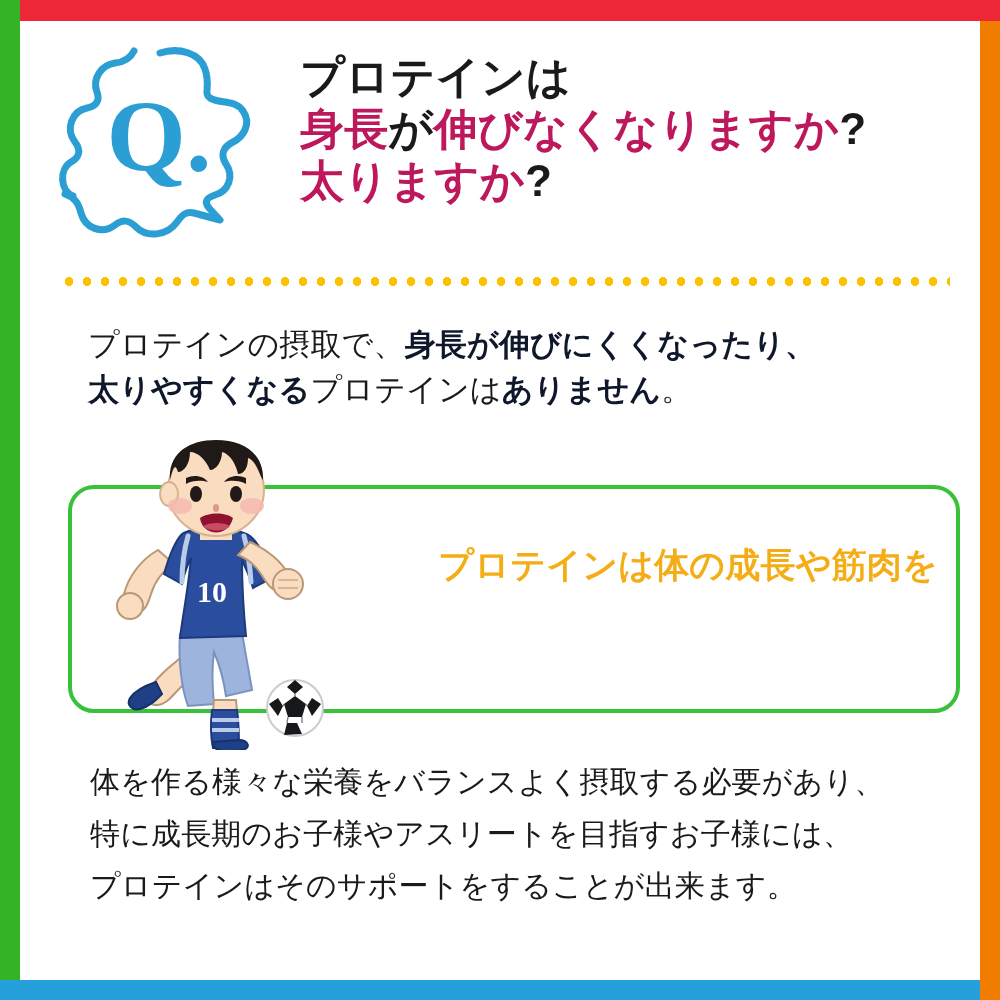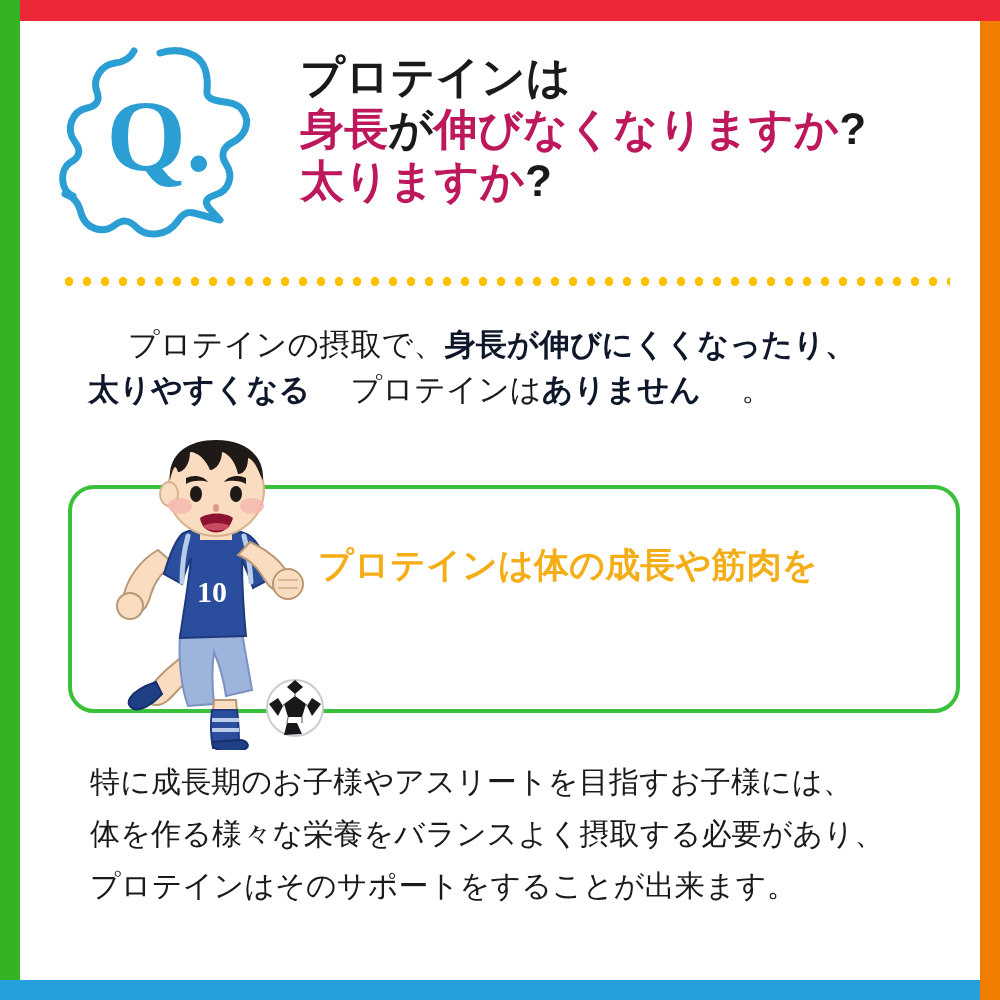--- a/index.html
+++ b/index.html
@@ -31,27 +31,27 @@
 
   
   .divider{position:absolute;left:60px;top:277px;width:890px;height:9px;
            background-image:radial-gradient(circle closest-side,#fcc200 99%,transparent 100%);
            background-size:18px 9px;background-repeat:repeat-x;}
 
   
   .lead{position:absolute;left:88px;top:322px;width:880px;
         font-size:31px;line-height:1.46;font-weight:700;color:#1a1a1a;letter-spacing:.005em;}
   .g{color:#0f172a;}
-  .lead .plain{font-weight:500;margin-left:40px;}
+  .lead .plain{font-weight:500;}
 
   
   .greenbox{position:absolute;left:68px;top:485px;width:892px;height:228px;
             border:4px solid #3ac13a;border-radius:26px;background:transparent;box-sizing:border-box;}
   .boxtext{position:absolute;left:318px;top:540px;width:620px;
-           font-size:35px;line-height:1.42;font-weight:700;color:#f5ad16;letter-spacing:.005em;}
+           font-size:35px;line-height:1.42;font-weight:700;color:#f5ad16;letter-spacing:.005em;text-align:right;}
 
   
   .player{position:absolute;left:96px;top:438px;width:250px;height:312px;}
   .player svg{display:block;width:250px;height:312px;}
 
   
   .closing{position:absolute;left:90px;top:756px;width:880px;
            font-size:30px;line-height:1.73;color:#1a1a1a;font-weight:500;letter-spacing:.005em;}
 </style>
 </head>
@@ -178,18 +178,18 @@
       <polygon points="4,26 13,20 18,28 13,38" fill="#17181a"></polygon>
       <polygon points="56,26 47,20 42,28 47,38" fill="#17181a"></polygon>
       <polygon points="19,57 22,45 32,45 37,56" fill="#17181a"></polygon>
       <g stroke="#7d8288" stroke-width="1.4" fill="none">
         <path d="M30,16 L30,18 M18,28 L19,26 M42,28 L41,26 M23,39 L22,45 M37,39 L37,45"></path>
       </g>
     </svg>
   </div>
 
   <div class="closing">
+    <div>体を作る様々な栄養をバランスよく摂取する必要があり、</div>
     <div>特に成長期のお子様やアスリートを目指すお子様には、</div>
-    <div>体を作る様々な栄養をバランスよく摂取する必要があり、</div>
     <div>プロテインはそのサポートをすることが出来ます。</div>
   </div>
 
 </div>
 
 </body></html>

